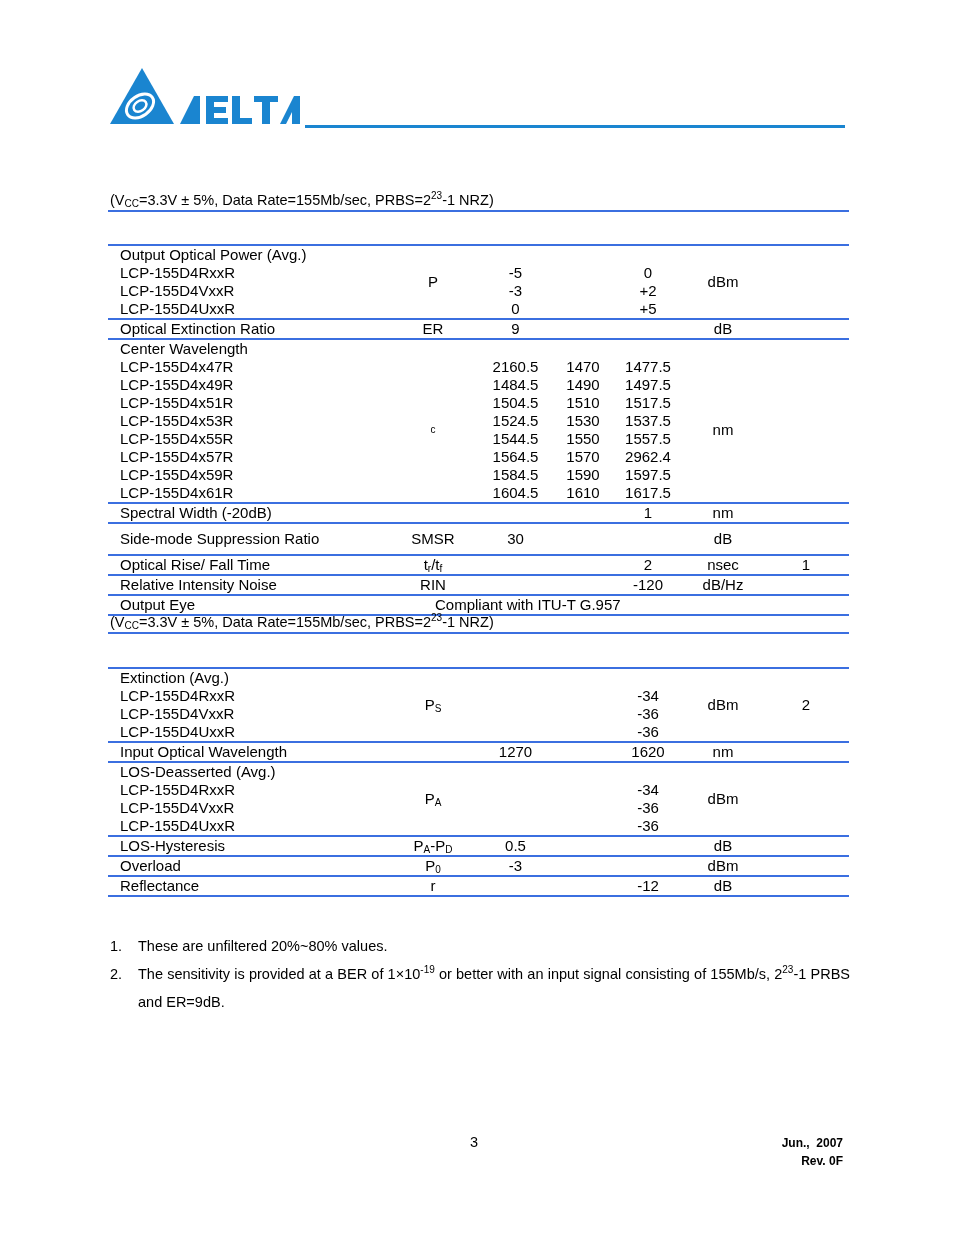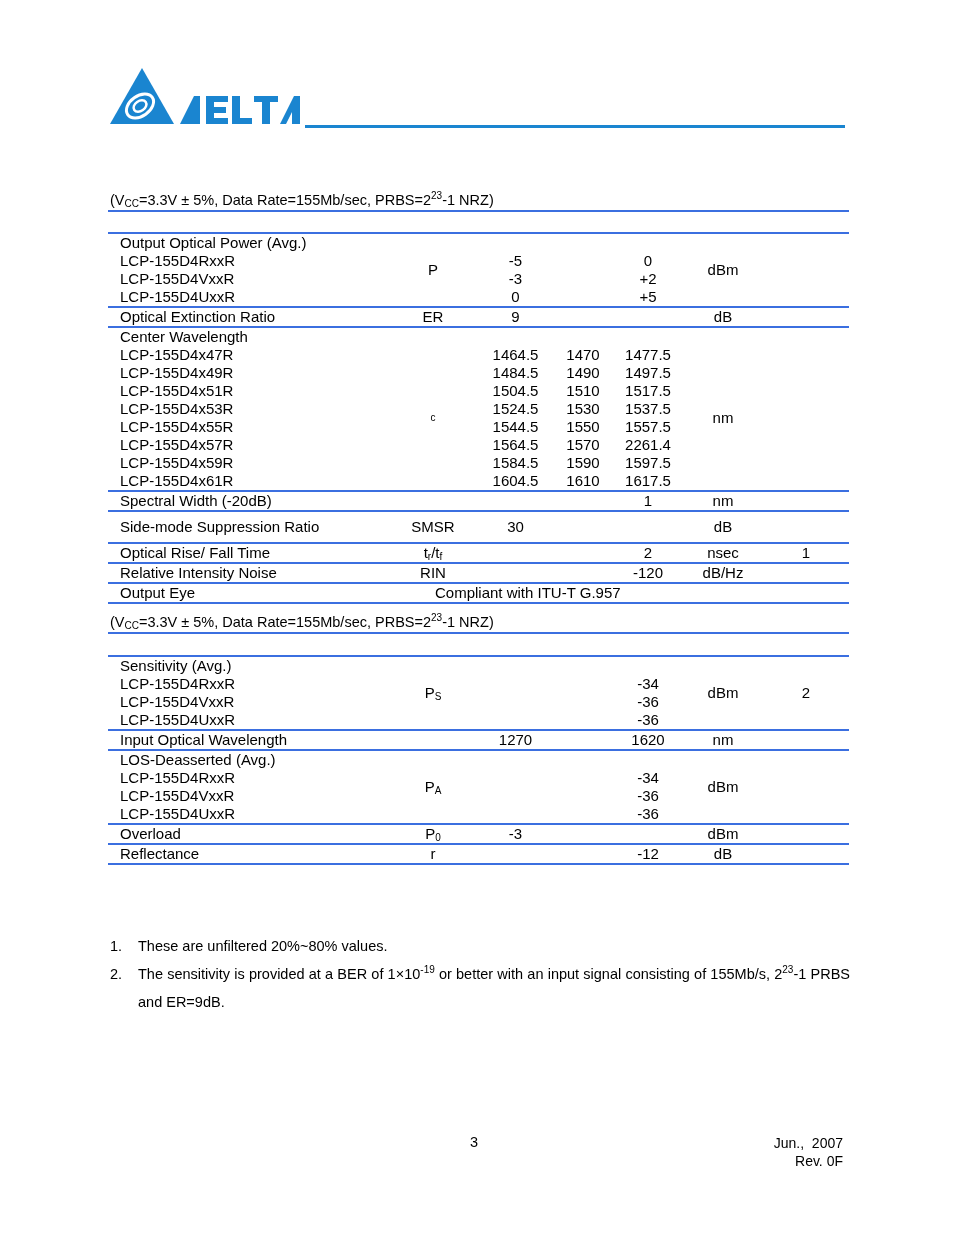--- a/index.html
+++ b/index.html
@@ -5,38 +5,38 @@
   html, body { margin: 0; padding: 0; background: #ffffff; }
   body { width: 954px; height: 1235px; position: relative; font-family: "Liberation Sans", sans-serif; color: #000; font-size: 15px; overflow: hidden; }
   .abs { position: absolute; }
   .logo { left: 110px; top: 66px; width: 192px; height: 62px; }
   .header-rule { left: 305px; top: 125px; width: 540px; height: 3px; background: #1a85d0; }
   .cond { left: 110px; font-size: 14.5px; white-space: nowrap; }
   .blue-rule { left: 108px; width: 741px; height: 2px; background: #3b6fe0; }
   sub, sup { font-size: 10px; line-height: 0; }
   sub { vertical-align: -2px; }
   sup { vertical-align: 6px; }
-  table.spec { position: absolute; left: 108px; width: 741px; border-collapse: collapse; font-size: 15px; }
+  table.spec { position: absolute; left: 108px; width: 741px; border-collapse: collapse; font-size: 15px; margin-top: 12px; }
   table.spec td { padding: 0; vertical-align: middle; line-height: 18px; }
   table.spec tr.row td { border-bottom: 2px solid #3b6fe0; }
   table.spec tr.first td { border-top: 2px solid #3b6fe0; }
   td.param { width: 268px; padding-left: 12px !important; text-align: left; }
   td.sym { width: 90px; text-align: center; }
   td.min { width: 75px; text-align: center; }
   td.typ { width: 60px; text-align: center; }
   td.max { width: 70px; text-align: center; }
   td.unit { width: 80px; text-align: center; }
   td.note { text-align: center; }
   .stack div { line-height: 18px; }
   .csub { font-size: 10px; }
   .notes { left: 110px; top: 932px; width: 740px; font-size: 14.5px; }
   .note-item { position: relative; padding-left: 28px; line-height: 28px; text-align: justify; }
   .note-item .num { position: absolute; left: 0; top: 0; }
   .footer-page { left: 470px; top: 1134px; font-size: 14.5px; }
-  .footer-right { right: 111px; top: 1134px; font-size: 14px; text-align: right; line-height: 18px; }
+  .footer-right { right: 111px; top: 1134px; font-size: 12px; text-align: right; line-height: 18px; font-weight: bold; }
 </style>
 </head>
 <body>
 
 <div class="abs logo">
   <svg width="192" height="62" viewBox="0 0 192 62">
     <polygon points="32,2 64,58 0,58" fill="#1a85d0"></polygon>
     <ellipse cx="30" cy="40" rx="15" ry="10" fill="none" stroke="#ffffff" stroke-width="3" transform="rotate(-35 30 40)"></ellipse>
     <ellipse cx="30" cy="40" rx="7" ry="5" fill="none" stroke="#ffffff" stroke-width="2.5" transform="rotate(-35 30 40)"></ellipse>
 
@@ -99,21 +99,21 @@
           <div>LCP-155D4x49R</div>
           <div>LCP-155D4x51R</div>
           <div>LCP-155D4x53R</div>
           <div>LCP-155D4x55R</div>
           <div>LCP-155D4x57R</div>
           <div>LCP-155D4x59R</div>
           <div>LCP-155D4x61R</div>
     </td>
     <td class="sym csub" style="padding-top:18px !important">c</td>
     <td class="min stack" style="padding-top:18px !important">
-      <div>1464.5</div>
+      <div>2160.5</div>
           <div>1484.5</div>
           <div>1504.5</div>
           <div>1524.5</div>
           <div>1544.5</div>
           <div>1564.5</div>
           <div>1584.5</div>
           <div>1604.5</div>
     </td>
     <td class="typ stack" style="padding-top:18px !important">
       <div>1470</div>
@@ -124,21 +124,21 @@
           <div>1570</div>
           <div>1590</div>
           <div>1610</div>
     </td>
     <td class="max stack" style="padding-top:18px !important">
       <div>1477.5</div>
           <div>1497.5</div>
           <div>1517.5</div>
           <div>1537.5</div>
           <div>1557.5</div>
-          <div>2261.4</div>
+          <div>2962.4</div>
           <div>1597.5</div>
           <div>1617.5</div>
     </td>
     <td class="unit" style="padding-top:18px !important">nm</td>
     <td class="note"></td>
   </tr>
   <tr class="row" style="height:20px">
     <td class="param">Spectral Width (-20dB)</td>
     <td class="sym"></td>
     <td class="min"></td>
@@ -184,21 +184,21 @@
 
 <div class="abs cond" style="top:614px">
   <span>(V</span><sub>CC</sub><span>=3.3V ± 5%, Data Rate=155Mb/sec, PRBS=2</span><sup>23</sup><span>-1 NRZ)</span>
 </div>
 <div class="abs blue-rule" style="top:632px"></div>
 
 <table class="spec" style="top:655px">
   <tbody>
       <tr class="row first" style="height:74px">
     <td class="param stack">
-      <div>Sensitivity (Avg.)</div>
+      <div>Extinction (Avg.)</div>
           <div>LCP-155D4RxxR</div>
           <div>LCP-155D4VxxR</div>
           <div>LCP-155D4UxxR</div>
     </td>
     <td class="sym"><span>P</span><sub>S</sub></td>
     <td class="min"></td>
     <td class="typ"></td>
     <td class="max stack" style="padding-top:18px !important">
       <div>-34</div>
           <div>-36</div>
@@ -225,20 +225,29 @@
     </td>
     <td class="sym"><span>P</span><sub>A</sub></td>
     <td class="min"></td>
     <td class="typ"></td>
     <td class="max stack" style="padding-top:18px !important">
       <div>-34</div>
           <div>-36</div>
           <div>-36</div>
     </td>
     <td class="unit">dBm</td>
+    <td class="note"></td>
+  </tr>
+  <tr class="row" style="height:20px">
+    <td class="param">LOS-Hysteresis</td>
+    <td class="sym">P<sub>A</sub>-P<sub>D</sub></td>
+    <td class="min">0.5</td>
+    <td class="typ"></td>
+    <td class="max"></td>
+    <td class="unit">dB</td>
     <td class="note"></td>
   </tr>
   <tr class="row" style="height:16px">
     <td class="param">Overload</td>
     <td class="sym"><span>P</span><sub>0</sub></td>
     <td class="min">-3</td>
     <td class="typ"></td>
     <td class="max"></td>
     <td class="unit">dBm</td>
     <td class="note"></td>

